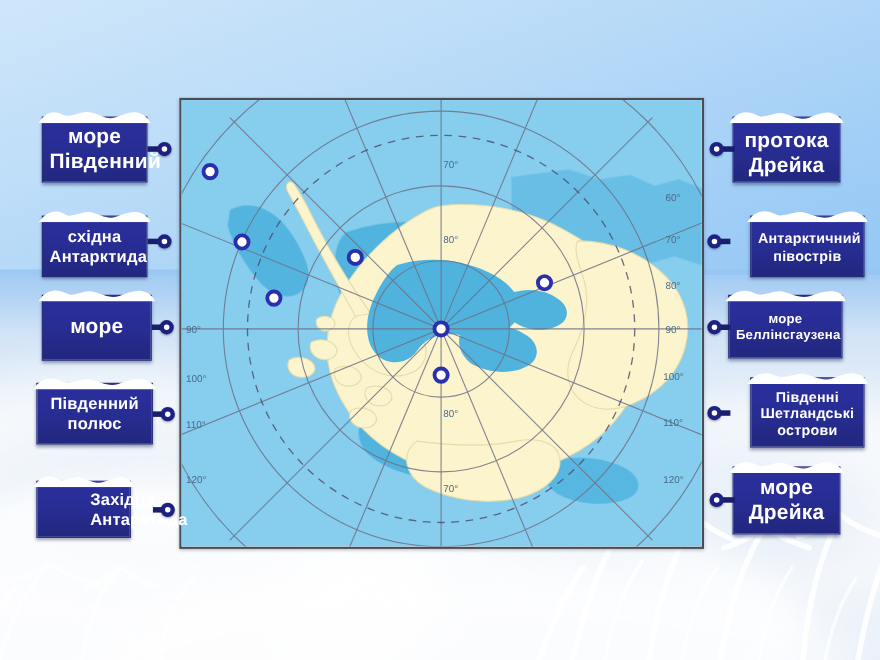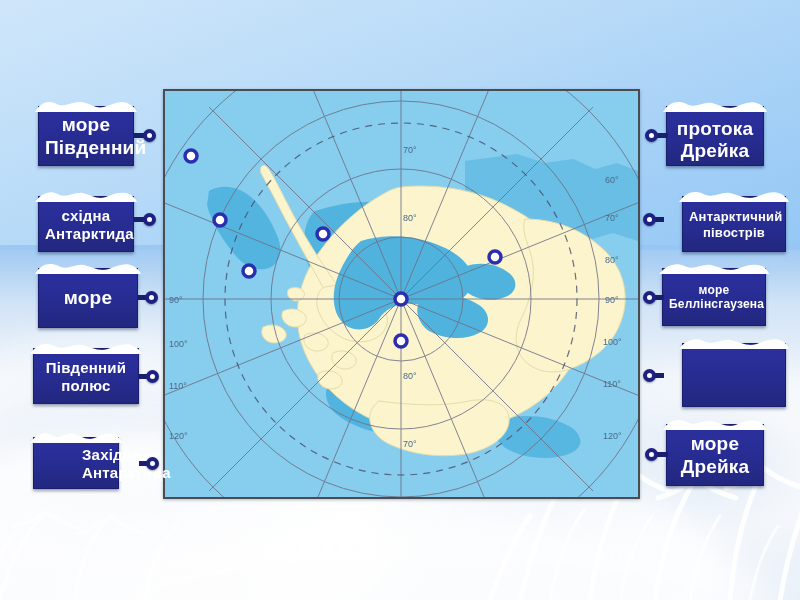--- a/index.html
+++ b/index.html
@@ -407,20 +407,23 @@
   </div>
   <div class="connector" style="left:648px;top:295px;width:16px;"></div>
   <div class="knob" style="left:643px;top:291px;"></div>
 
   <div class="card t-sm" style="left:662px;top:343px;width:104px;height:64px;">
     <span class="snowcap">
       <svg viewBox="0 0 112 14" preserveAspectRatio="none">
           <path d="M0 14 C7 5 16 2 25 6 C35 11 44 3 53 5 C62 7 70 12 79 9 C88 6 96 2 105 6 C109 8 111 11 112 14 Z" fill="#ffffff"></path>
         </svg>
     </span>
+    <span class="txt">
+      <span>Південні</span><br><span>Шетландські</span><br><span>острови</span>
+    </span>
   </div>
   <div class="connector" style="left:648px;top:373px;width:16px;"></div>
   <div class="knob" style="left:643px;top:369px;"></div>
 
   <div class="card t-lg" style="left:666px;top:424px;width:98px;height:62px;">
     <span class="snowcap">
       <svg viewBox="0 0 106 14" preserveAspectRatio="none">
           <path d="M0 14 C6 4 15 2 24 6 C33 11 41 3 50 5 C58 7 66 12 74 9 C82 6 90 2 98 6 C102 8 105 11 106 14 Z" fill="#ffffff"></path>
         </svg>
     </span>

